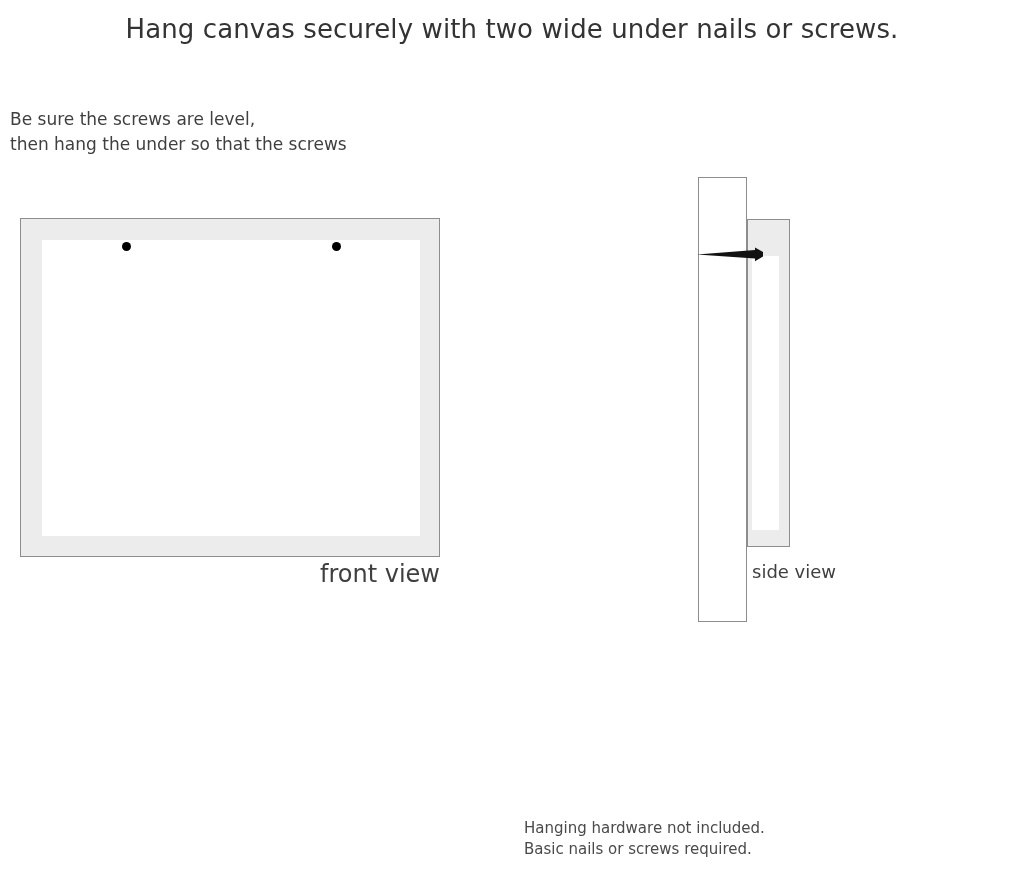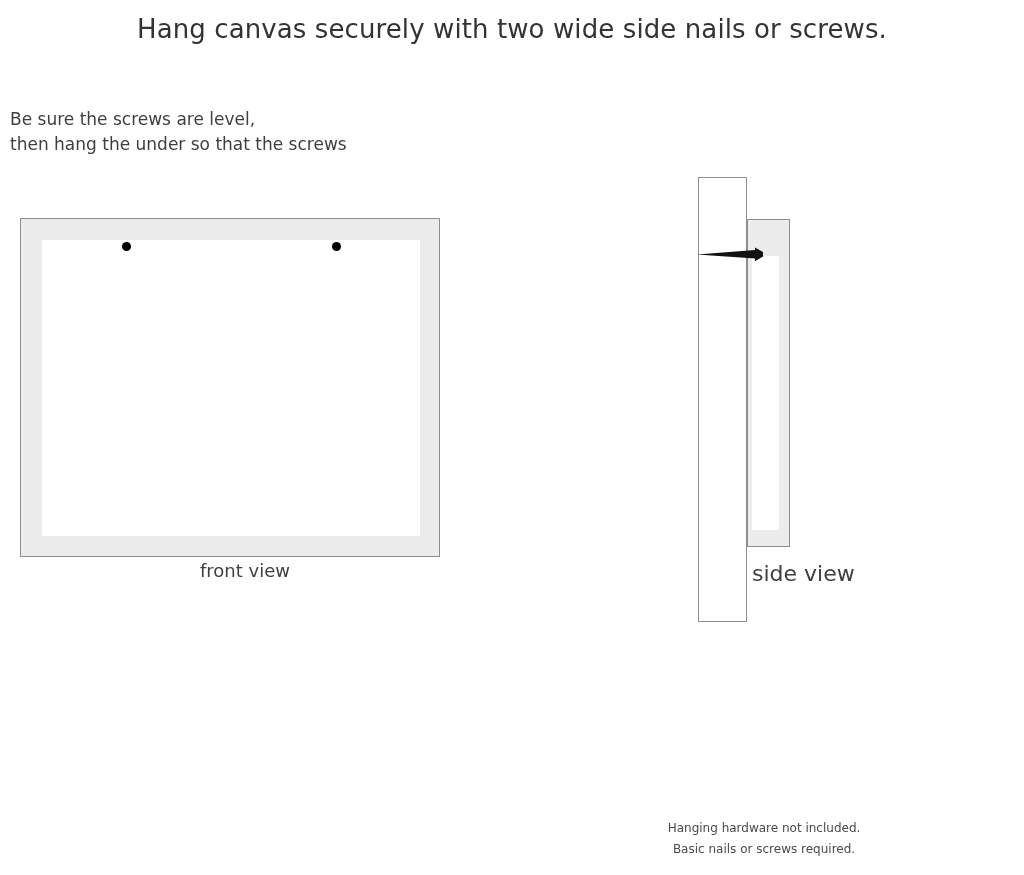--- a/index.html
+++ b/index.html
@@ -76,22 +76,22 @@
     border-radius: 50%;
   }
   .screw-dot-left  { left: 101px; top: 23px; }
   .screw-dot-right { left: 311px; top: 23px; }
 
   .front-label {
     position: absolute;
     left: 200px;
     top: 560px;
     width: 240px;
-    text-align: left;
-    font-size: 18px;
+    text-align: right;
+    font-size: 24px;
     color: #3f3f3f;
   }
 
   
   .wall {
     position: absolute;
     left: 698px;
     top: 177px;
     width: 49px;
     height: 445px;
@@ -121,42 +121,42 @@
     position: absolute;
     left: 697px;
     top: 243px;
     width: 70px;
     height: 22px;
   }
   .side-label {
     position: absolute;
     left: 752px;
     top: 561px;
-    font-size: 22px;
+    font-size: 18px;
     color: #3f3f3f;
     white-space: nowrap;
   }
 
   
   .footer {
     position: absolute;
     right: 20px;
     top: 818px;
     width: 480px;
-    text-align: center;
-    font-size: 12px;
+    text-align: left;
+    font-size: 15px;
     line-height: 21px;
     color: #4a4a4a;
   }
   .footer .cl { display: block; white-space: nowrap; }
 </style>
 </head>
 <body>
 
-<div class="title">Hang canvas securely with two wide side nails or screws.</div>
+<div class="title">Hang canvas securely with two wide under nails or screws.</div>
 
 <div class="caption caption-left">
   <span class="cl">Be sure the screws are level,</span>
   <span class="cl">then hang the under so that the screws</span>
 </div>
 
 <div class="caption caption-right">
 </div>
 
 <div class="front-view">

